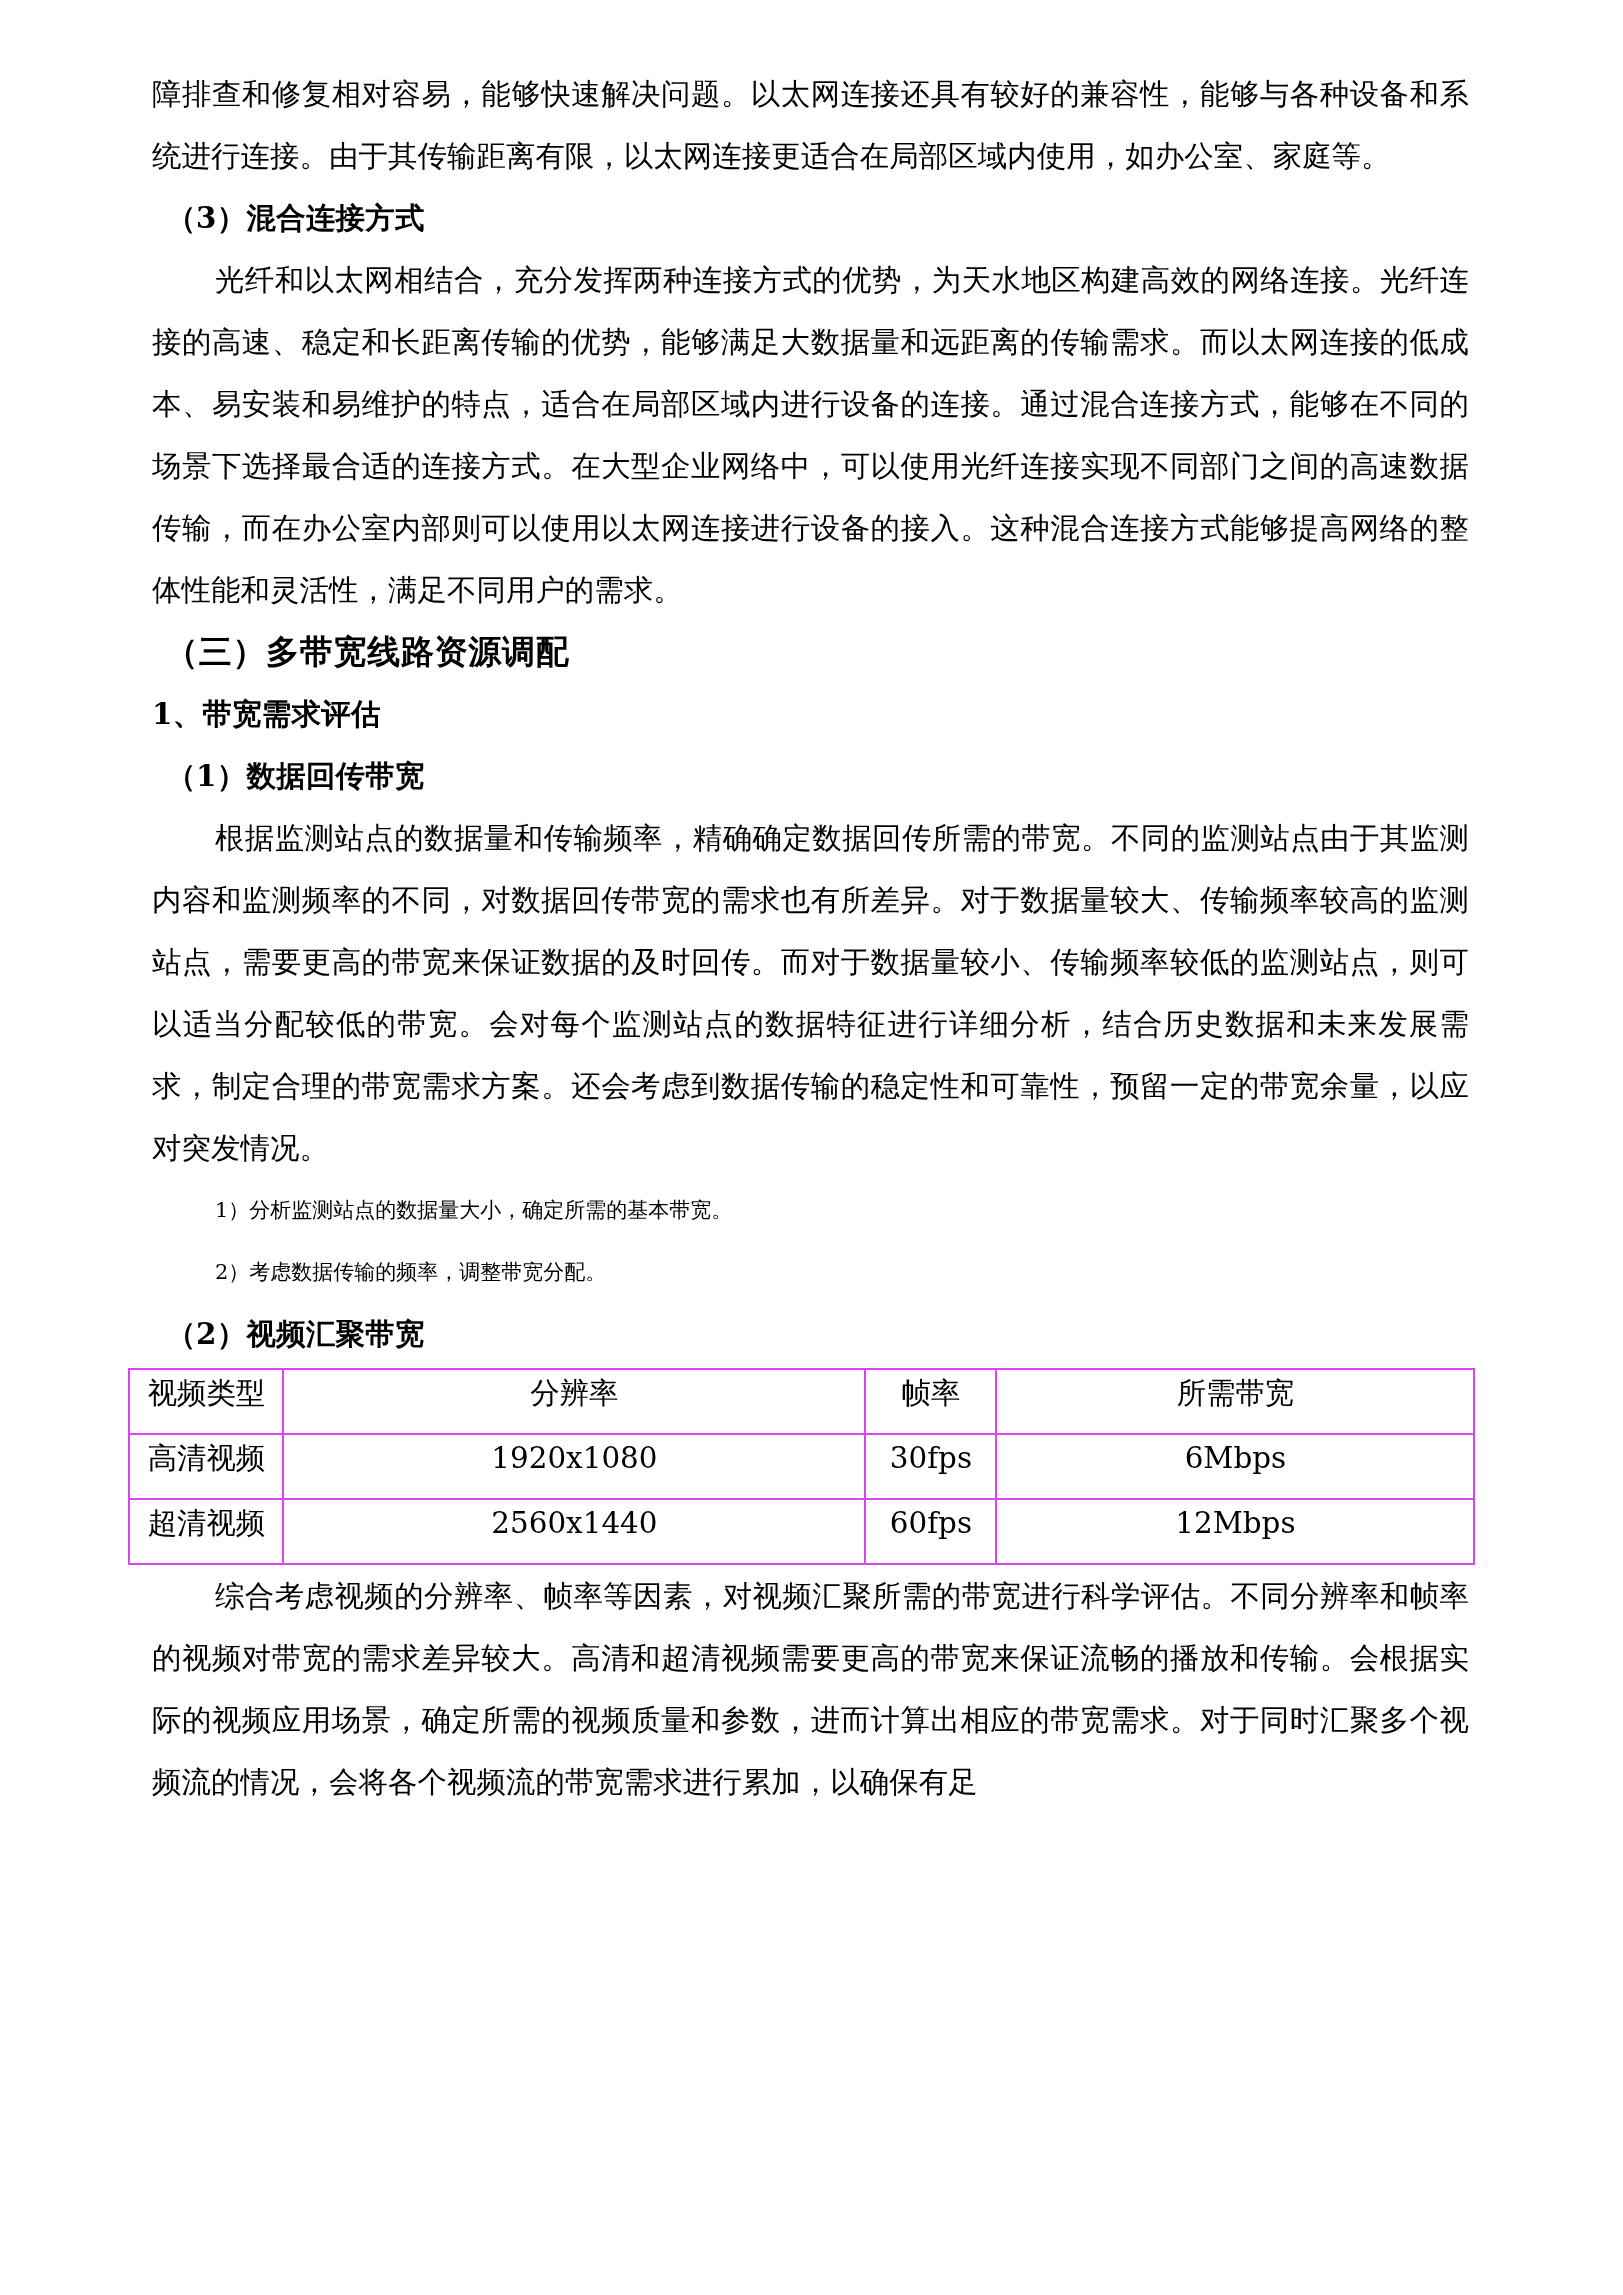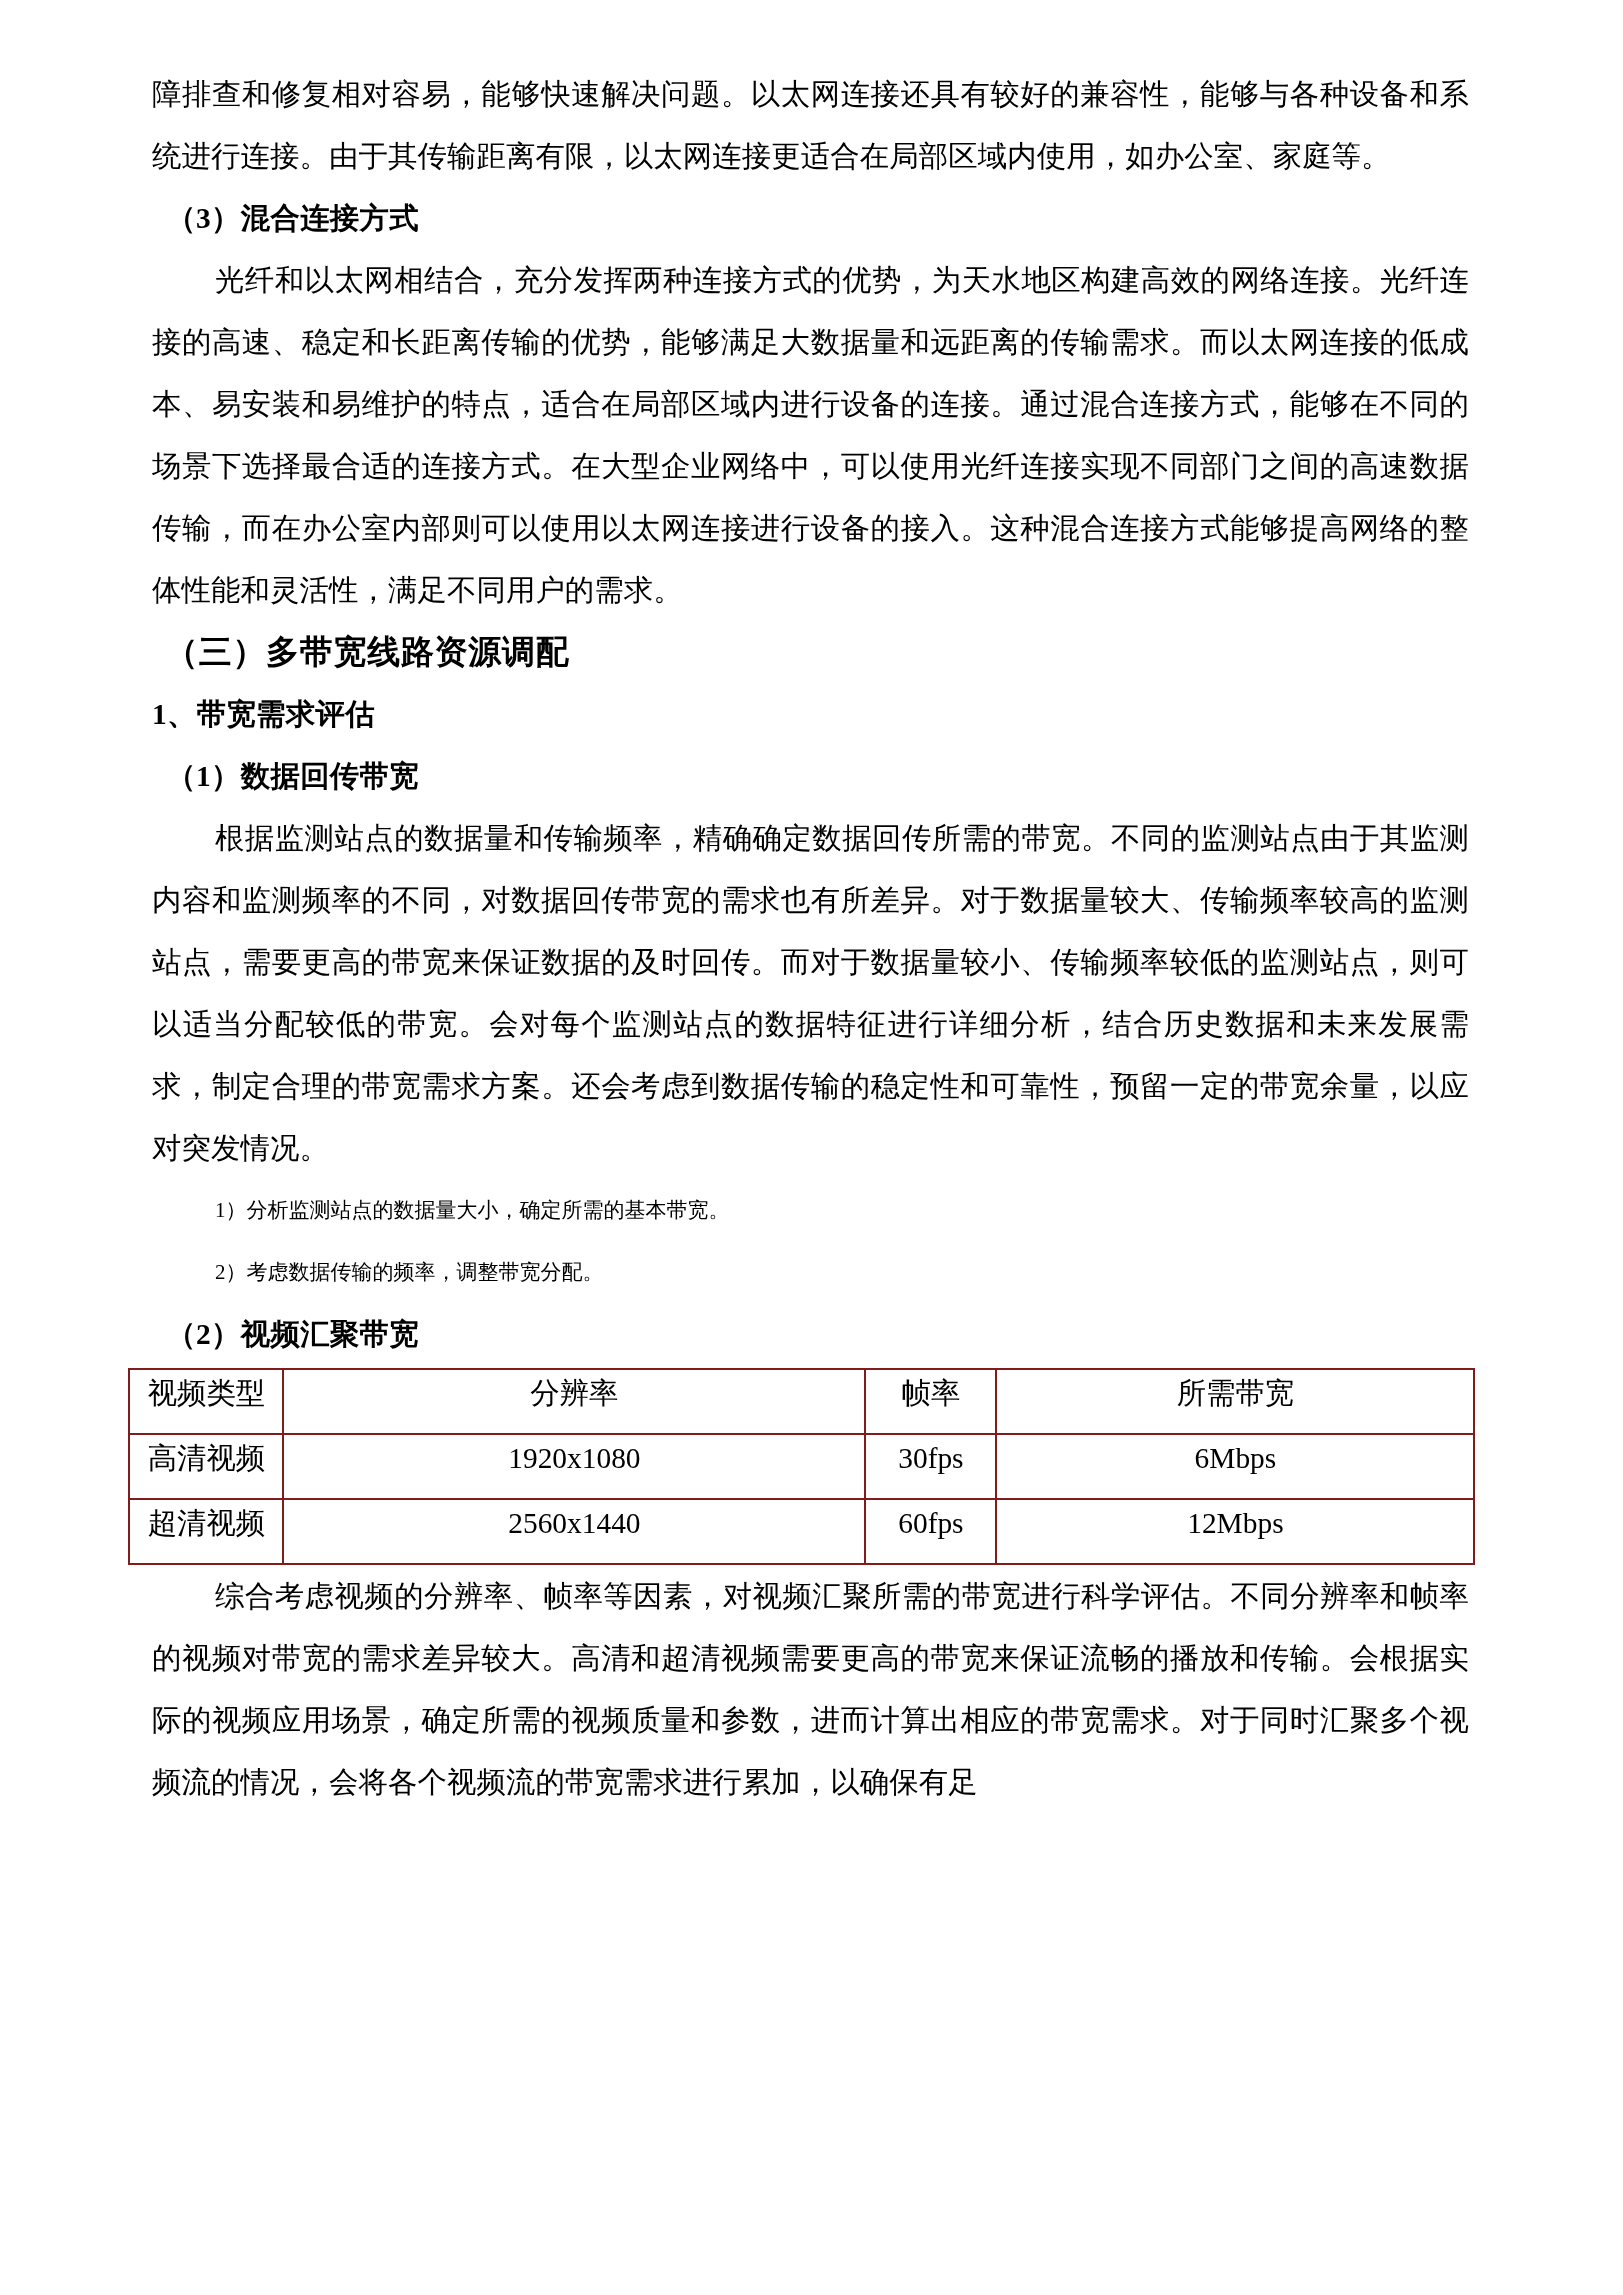--- a/index.html
+++ b/index.html
@@ -11,21 +11,20 @@
     font-family: "DejaVu Serif", "Liberation Serif", serif;
     color: #000000;
   }
   .page {
     position: relative;
     width: 1623px;
     height: 2295px;
     background: #ffffff;
     overflow: hidden;
     box-sizing: border-box;
-    font-family: Liberation Serif, serif;
   }
   .content {
     position: absolute;
     left: 152px;
     top: 63px;
     width: 1317px;
   }
 
   
   .para {
@@ -81,21 +80,21 @@
   .tbl-wrap {
     margin: 2.6px 0 0 -23.6px;
     width: 1345px;
   }
   table.vid {
     border-collapse: collapse;
     width: 1345px;
     table-layout: fixed;
   }
   table.vid td {
-    border: 2px solid #7f1d1d;
+    border: 2px solid #d946ef;
     height: 63px;
     text-align: center;
     vertical-align: middle;
     font-size: 29.4px;
     line-height: 34px;
     padding: 0 2.6px;
     font-weight: 400;
   }
   table.vid col.c1 { width: 154px; }
   table.vid col.c2 { width: 582px; }

